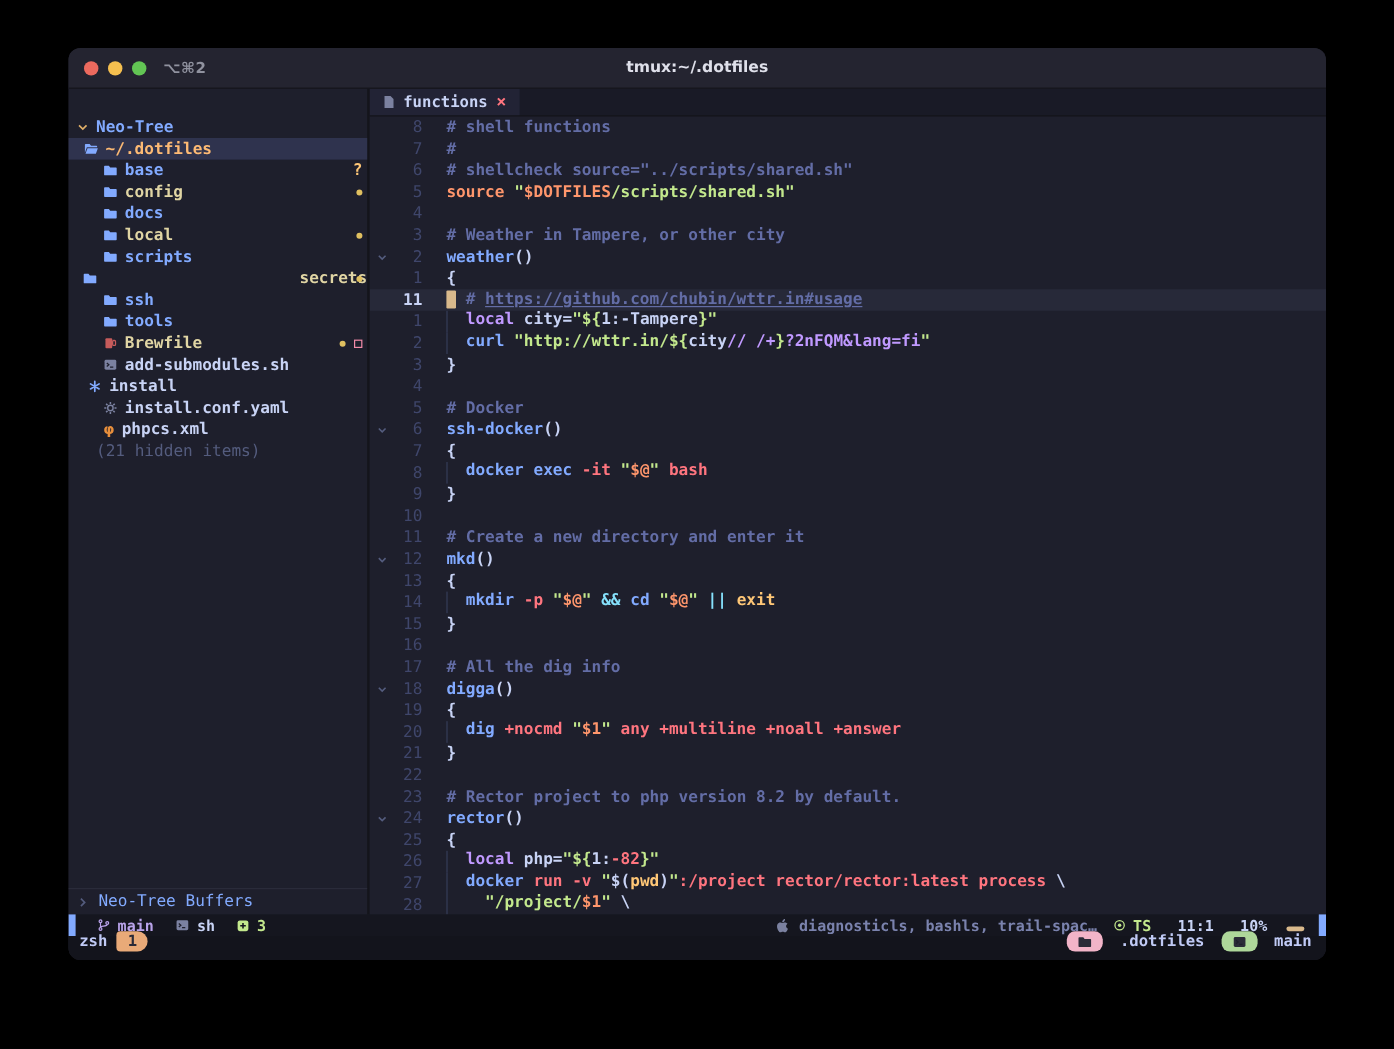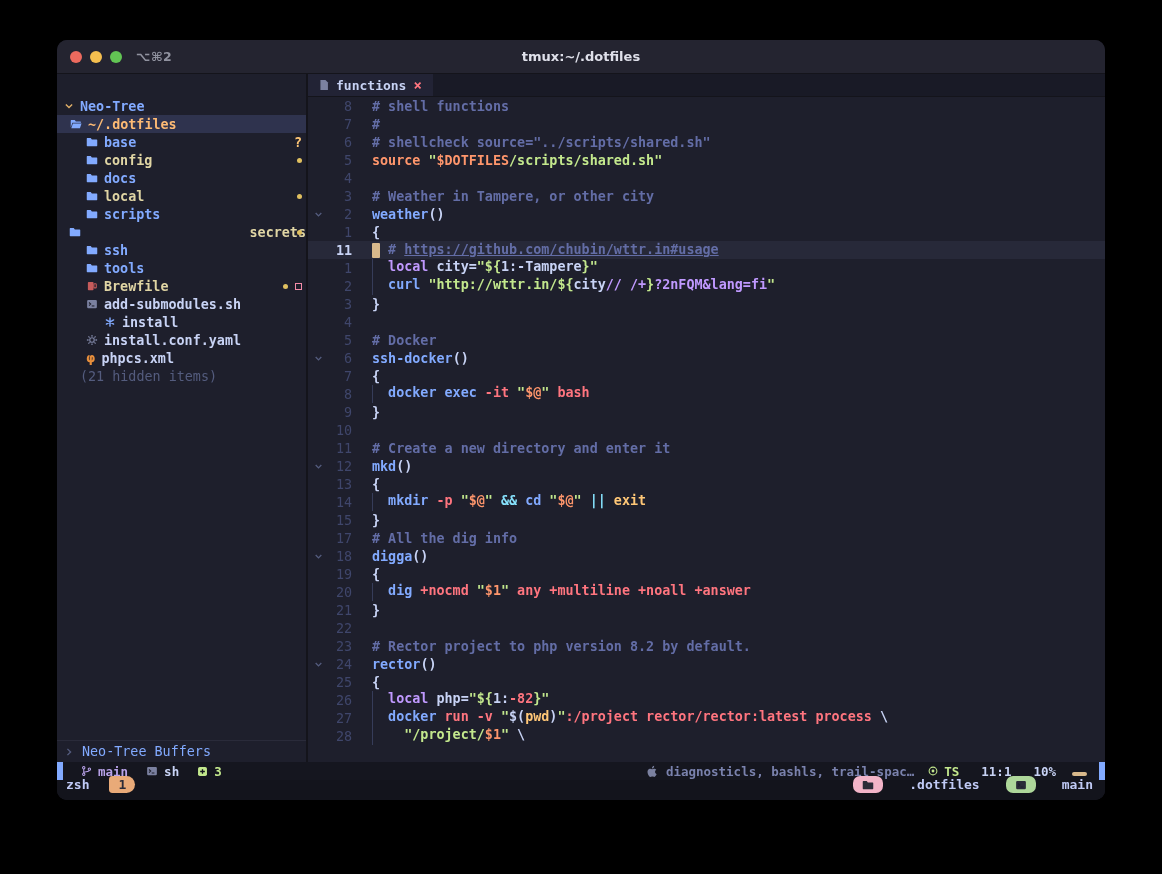--- a/index.html
+++ b/index.html
@@ -79,21 +79,21 @@
   .sl-branch{color:#b9a3ea}
   .sl-ft{color:var(--fg)}
   .sl-added{color:var(--green)}
   .sl-spacer{flex:1}
   .sl-lsp{color:#7a82ad;font-weight:700;margin-left:8px}
   .sl-ts{color:var(--green)}
   .sl-pos,.sl-pct{color:var(--fg);margin-left:22px}
   .tanbar{width:15px;height:4px;border-radius:2px;background:var(--tan);margin:0 12px 0 16px;align-self:flex-end;margin-bottom:4px}
   
   .tmuxbar{height:20px;flex:none;background:var(--tmux);display:flex;align-items:center;
-           padding:0 6px 11px 9px;font-size:13px;font-weight:700;color:#c0caf5;gap:20px}
+           padding:0 6px 11px 9px;font-size:13px;font-weight:700;color:#c0caf5;gap:8px}
   .badge1{background:var(--pillorange);color:#2b2b38;padding:0 9px;height:17px;
           display:flex;align-items:center;border-radius:4px 10px 10px 4px}
   .tm-spacer{flex:1}
   .pill{height:17px;padding:0 9px;border-radius:7px;display:flex;align-items:center;color:#2b2b38}
   .pill.pink{background:var(--pillpink)} .pill.green{background:var(--pillgreen)}
   .tm-label{margin:0 6px}
 </style>
 </head>
 <body>
 
@@ -222,21 +222,21 @@
             <div class="tree-row" style="padding-left: 29px;">
               <span class="icon ic-gray">
                 <svg width="12" height="12" viewBox="0 0 16 16">
                   <rect x="1.5" y="2.5" width="13" height="11" rx="1.6" fill="currentColor"></rect>
                   <path d="M4 6l2.3 2L4 10" stroke="#1e1f2c" stroke-width="1.4" fill="none"></path>
                   <path d="M7.6 10.6h3.6" stroke="#1e1f2c" stroke-width="1.4"></path>
                 </svg>
               </span>
               <span class="lbl c-white">add-submodules.sh</span>
             </div>
-            <div class="tree-row" style="padding-left: 47px;">
+            <div class="tree-row" style="padding-left: 16px;">
               <span class="icon ic-blue">
                 <svg width="12" height="12" viewBox="0 0 16 16">
                   <path stroke="currentColor" stroke-width="1.9" stroke-linecap="round" d="M8 2.5v11M3.2 5.2l9.6 5.6M12.8 5.2L3.2 10.8"></path>
                 </svg>
               </span>
               <span class="lbl c-white">install</span>
             </div>
             <div class="tree-row" style="padding-left: 29px;">
               <span class="icon ic-gray">
                 <svg width="12" height="12" viewBox="0 0 16 16">
@@ -303,20 +303,21 @@
             <div class="cline"><span class="fold"></span><span class="lnum">8</span><span class="ltext"><span class="gd"></span> <span class="sg-fn">docker</span><span class="sg-txt"> </span><span class="sg-fn">exec</span><span class="sg-txt"> </span><span class="sg-flg">-it</span><span class="sg-txt"> </span><span class="sg-str">"</span><span class="sg-var">$@</span><span class="sg-str">"</span><span class="sg-txt"> </span><span class="sg-flg">bash</span></span></div>
             <div class="cline"><span class="fold"></span><span class="lnum">9</span><span class="ltext"><span class="sg-txt">}</span></span></div>
             <div class="cline"><span class="fold"></span><span class="lnum">10</span><span class="ltext"></span></div>
             <div class="cline"><span class="fold"></span><span class="lnum">11</span><span class="ltext"><span class="sg-cm"># Create a new directory and enter it</span></span></div>
             <div class="cline"><span class="fold"><svg width="9" height="9" viewBox="0 0 16 16">
                   <path d="M3 5.5l5 5 5-5" fill="none" stroke="currentColor" stroke-width="2.4"></path>
                 </svg></span><span class="lnum">12</span><span class="ltext"><span class="sg-fnb">mkd</span><span class="sg-txt">()</span></span></div>
             <div class="cline"><span class="fold"></span><span class="lnum">13</span><span class="ltext"><span class="sg-txt">{</span></span></div>
             <div class="cline"><span class="fold"></span><span class="lnum">14</span><span class="ltext"><span class="gd"></span> <span class="sg-fn">mkdir</span><span class="sg-txt"> </span><span class="sg-flg">-p</span><span class="sg-txt"> </span><span class="sg-str">"</span><span class="sg-var">$@</span><span class="sg-str">"</span><span class="sg-txt"> </span><span class="sg-op">&amp;&amp;</span><span class="sg-txt"> </span><span class="sg-fn">cd</span><span class="sg-txt"> </span><span class="sg-str">"</span><span class="sg-var">$@</span><span class="sg-str">"</span><span class="sg-txt"> </span><span class="sg-op">||</span><span class="sg-txt"> </span><span class="sg-yel">exit</span></span></div>
             <div class="cline"><span class="fold"></span><span class="lnum">15</span><span class="ltext"><span class="sg-txt">}</span></span></div>
+            <div class="cline"><span class="fold"></span><span class="lnum">16</span><span class="ltext"></span></div>
             <div class="cline"><span class="fold"></span><span class="lnum">17</span><span class="ltext"><span class="sg-cm"># All the dig info</span></span></div>
             <div class="cline"><span class="fold"><svg width="9" height="9" viewBox="0 0 16 16">
                   <path d="M3 5.5l5 5 5-5" fill="none" stroke="currentColor" stroke-width="2.4"></path>
                 </svg></span><span class="lnum">18</span><span class="ltext"><span class="sg-fnb">digga</span><span class="sg-txt">()</span></span></div>
             <div class="cline"><span class="fold"></span><span class="lnum">19</span><span class="ltext"><span class="sg-txt">{</span></span></div>
             <div class="cline"><span class="fold"></span><span class="lnum">20</span><span class="ltext"><span class="gd"></span> <span class="sg-fn">dig</span><span class="sg-txt"> </span><span class="sg-flg">+nocmd</span><span class="sg-txt"> </span><span class="sg-str">"</span><span class="sg-var">$1</span><span class="sg-str">"</span><span class="sg-txt"> </span><span class="sg-flg">any</span><span class="sg-txt"> </span><span class="sg-flg">+multiline</span><span class="sg-txt"> </span><span class="sg-flg">+noall</span><span class="sg-txt"> </span><span class="sg-flg">+answer</span></span></div>
             <div class="cline"><span class="fold"></span><span class="lnum">21</span><span class="ltext"><span class="sg-txt">}</span></span></div>
             <div class="cline"><span class="fold"></span><span class="lnum">22</span><span class="ltext"></span></div>
             <div class="cline"><span class="fold"></span><span class="lnum">23</span><span class="ltext"><span class="sg-cm"># Rector project to php version 8.2 by default.</span></span></div>
             <div class="cline"><span class="fold"><svg width="9" height="9" viewBox="0 0 16 16">

